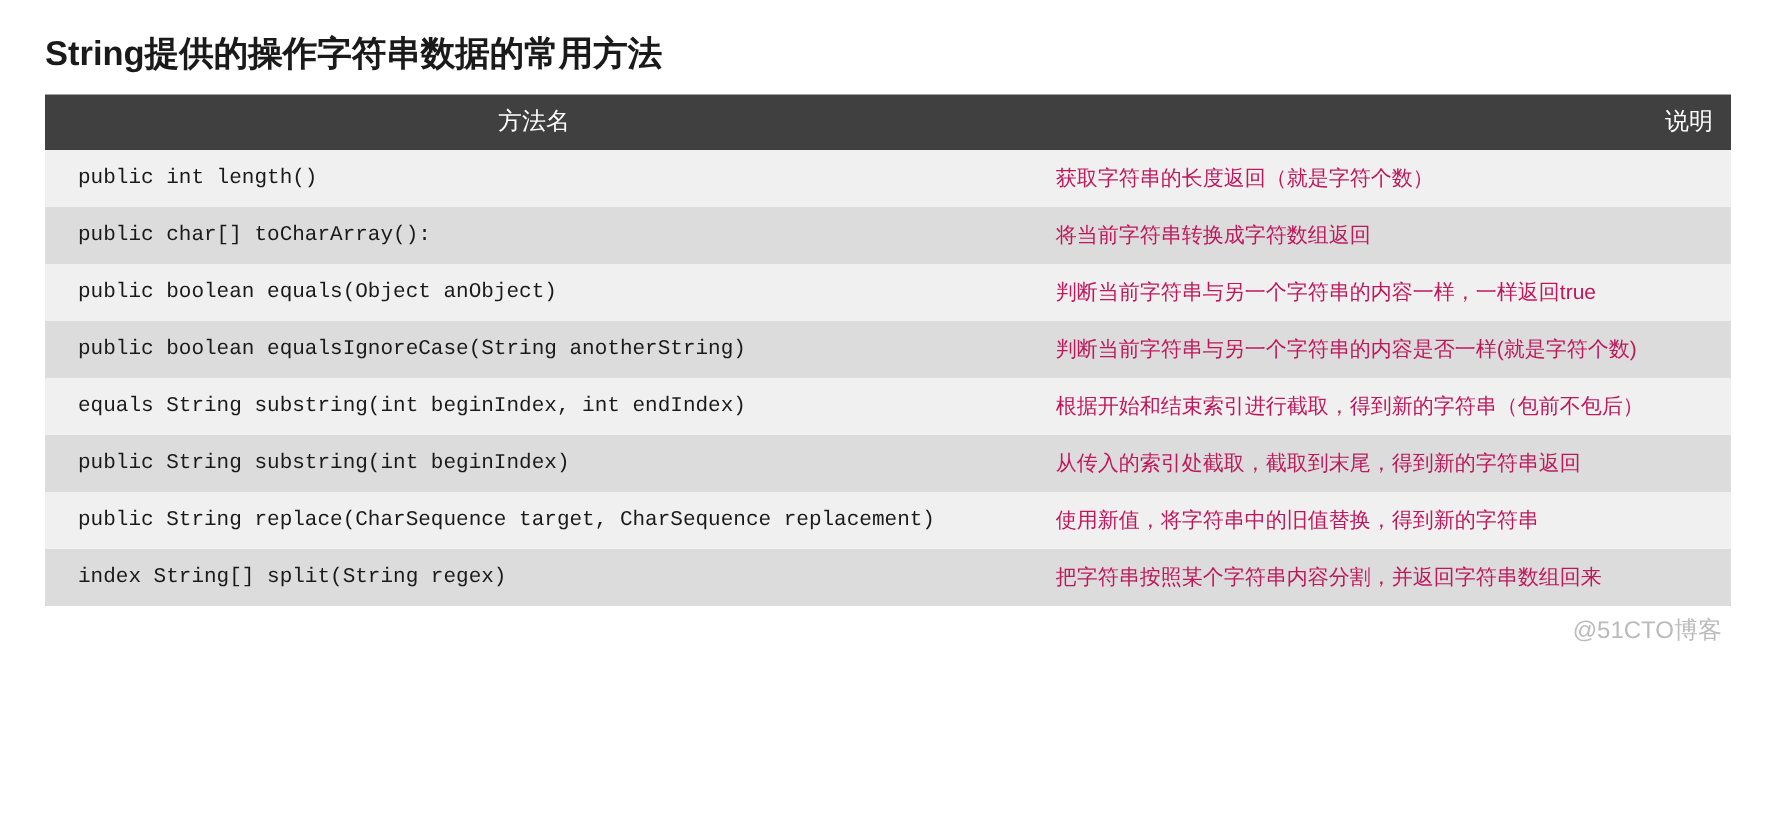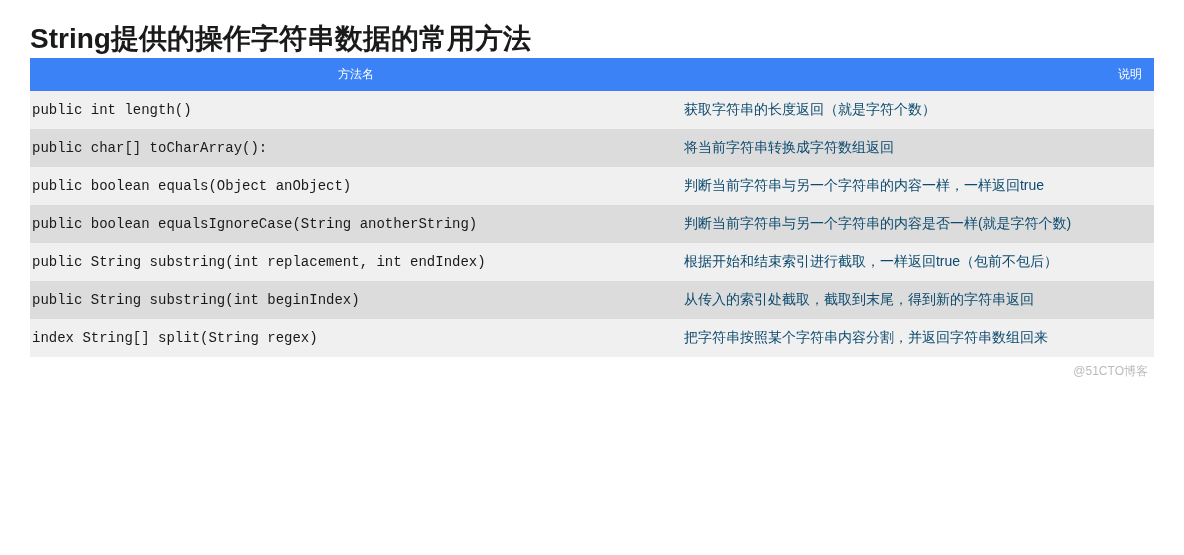--- a/index.html
+++ b/index.html
@@ -7,71 +7,72 @@
       padding: 0;
       box-sizing: border-box;
     }
     body {
       font-family: "Microsoft YaHei", "PingFang SC", Arial, sans-serif;
       background: #ffffff;
       padding: 20px 30px;
       width: 1184px;
     }
     .title {
-      font-size: 28px;
+      font-size: 23px;
       font-weight: bold;
       color: #1a1a1a;
+      margin-bottom: 12px;
     }
     table {
       width: 100%;
       border-collapse: collapse;
       table-layout: fixed;
     }
     thead th {
-      background: #3b82f6;
+      background: #404040;
       color: #ffffff;
-      font-size: 12px;
+      font-size: 16px;
       font-weight: normal;
       padding: 8px 12px;
       text-align: center;
       border: none;
       margin-top: 14px;
     }
     thead th:first-child {
       width: 58%;
     }
     thead th:last-child {
       width: 42%;
       text-align: right;
     }
     tbody td {
-      padding: 10px 2px;
+      padding: 10px 22px;
       font-size: 14px;
       color: #222;
       border: none;
     }
     tbody tr:nth-child(odd) td {
       background: #f0f0f0;
     }
     tbody tr:nth-child(even) td {
       background: #dcdcdc;
     }
     tbody td:first-child {
       font-family: "Consolas", "Courier New", monospace;
       font-size: 14px;
       color: #1a1a1a;
     }
     tbody td:last-child {
       font-size: 14px;
-      color: #0c4a6e;
+      color: #be185d;
     }
     .watermark {
       text-align: right;
       color: #bbb;
-      font-size: 12px;
+      font-size: 16px;
       margin-top: 6px;
       padding-right: 6px;
     }
   </style>
 </head>
 <body>
 
 <div class="title">String提供的操作字符串数据的常用方法</div>
 
 <table>
@@ -92,26 +93,30 @@
     </tr>
     <tr>
       <td>public boolean equals(Object anObject)</td>
       <td>判断当前字符串与另一个字符串的内容一样，一样返回true</td>
     </tr>
     <tr>
       <td>public boolean equalsIgnoreCase(String anotherString)</td>
       <td>判断当前字符串与另一个字符串的内容是否一样(就是字符个数)</td>
     </tr>
     <tr>
-      <td>public String substring(int replacement, int endIndex)</td>
-      <td>根据开始和结束索引进行截取，一样返回true（包前不包后）</td>
+      <td>equals String substring(int beginIndex, int endIndex)</td>
+      <td>根据开始和结束索引进行截取，得到新的字符串（包前不包后）</td>
     </tr>
     <tr>
       <td>public String substring(int beginIndex)</td>
       <td>从传入的索引处截取，截取到末尾，得到新的字符串返回</td>
+    </tr>
+    <tr>
+      <td>public String replace(CharSequence target, CharSequence replacement)</td>
+      <td>使用新值，将字符串中的旧值替换，得到新的字符串</td>
     </tr>
     <tr>
       <td>index String[] split(String regex)</td>
       <td>把字符串按照某个字符串内容分割，并返回字符串数组回来</td>
     </tr>
   </tbody>
 </table>
 
 <div class="watermark">@51CTO博客</div>
 

